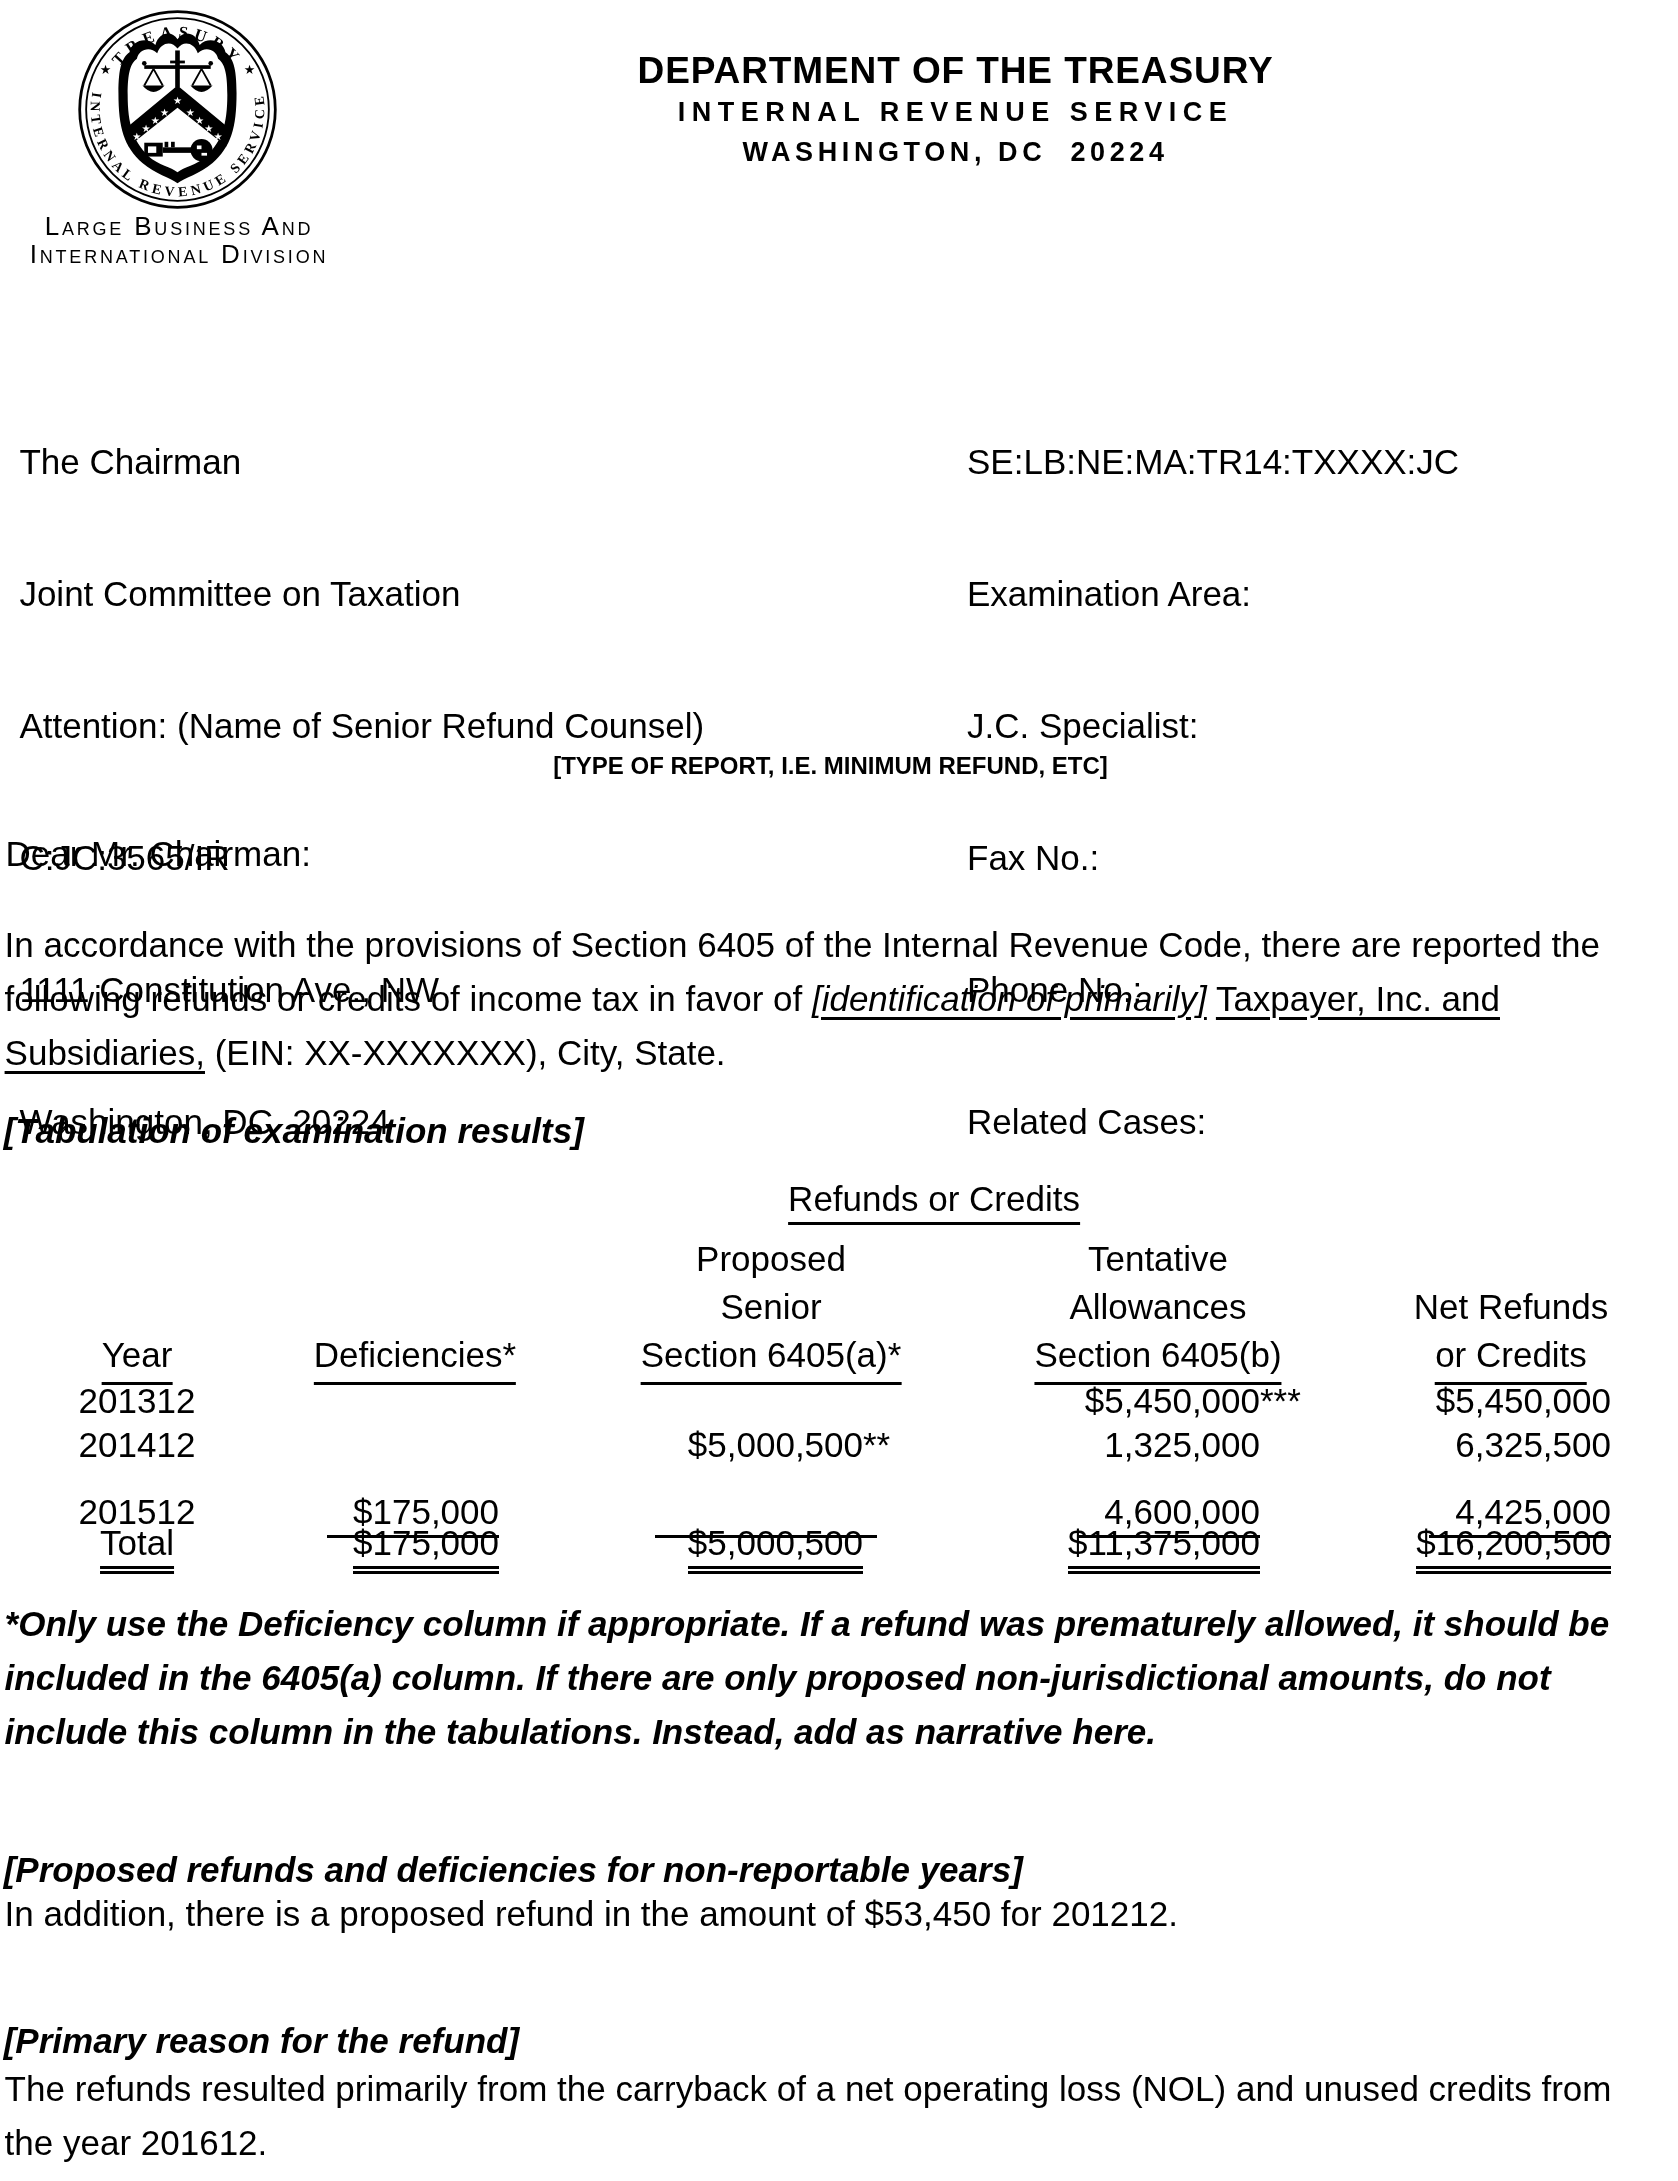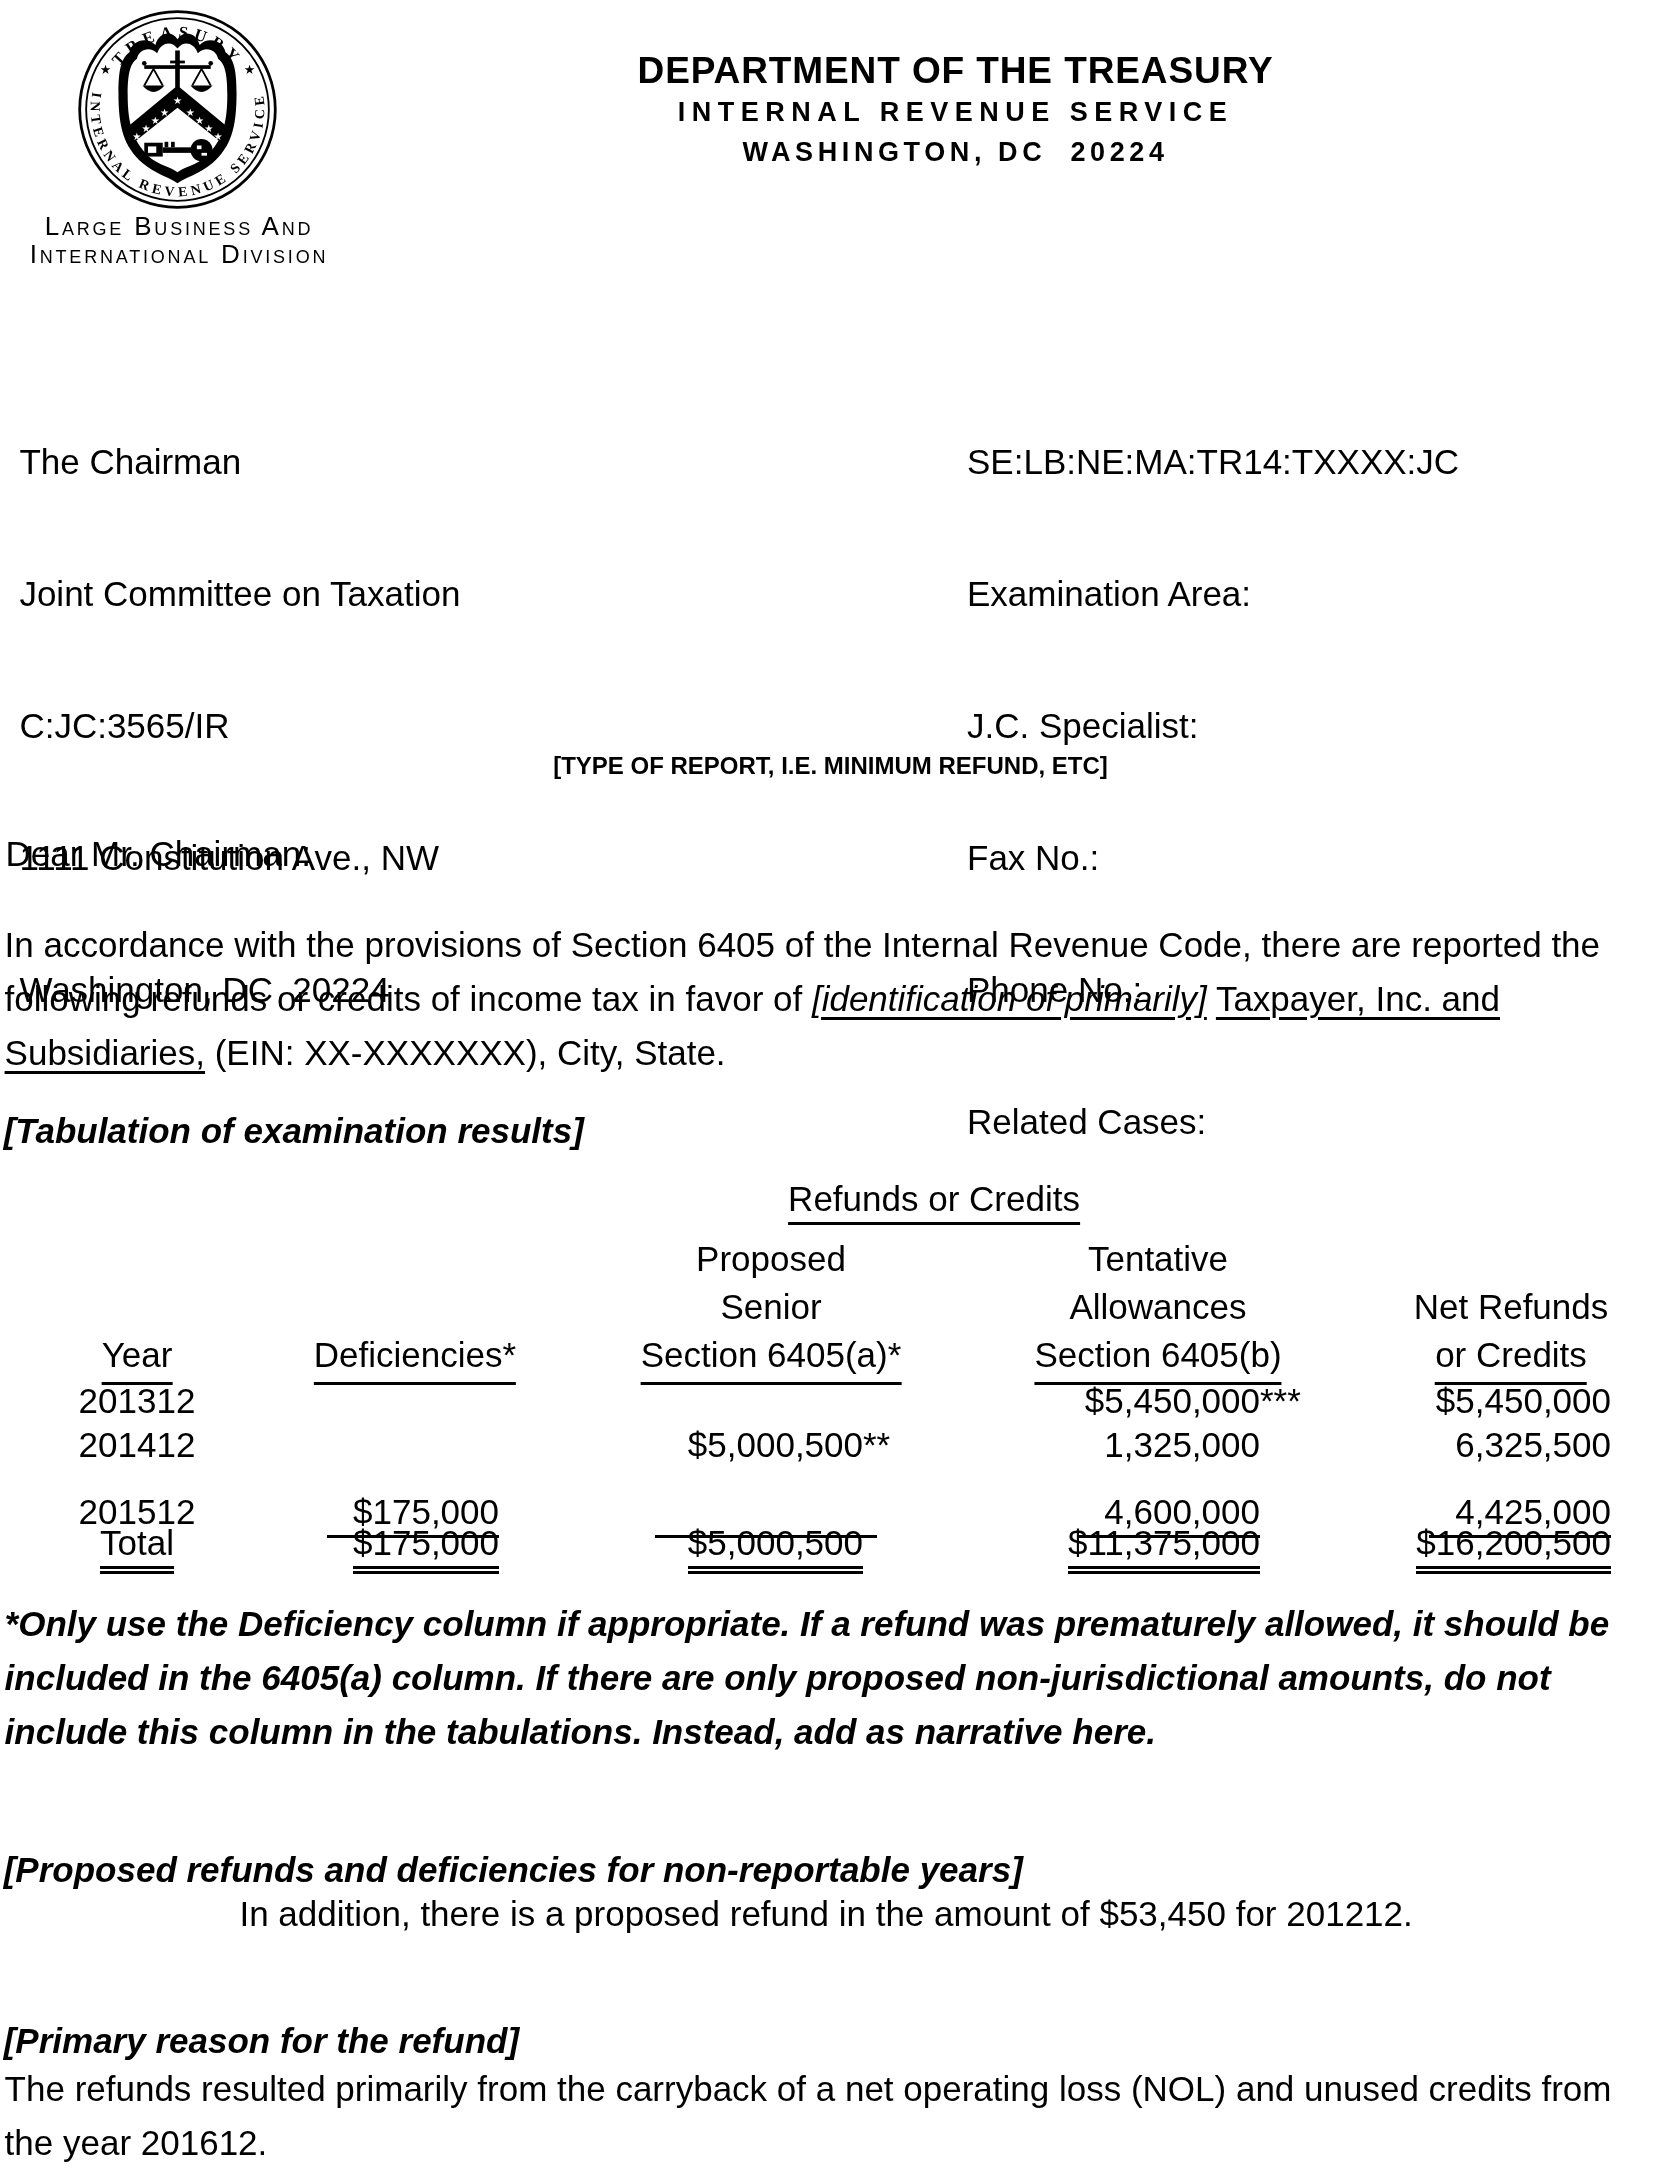--- a/index.html
+++ b/index.html
@@ -154,20 +154,21 @@
 
   <div class="dept">
     <div class="dept1">DEPARTMENT OF THE TREASURY</div>
     <div class="dept2">INTERNAL REVENUE SERVICE</div>
     <div class="dept3">WASHINGTON, DC  20224</div>
   </div>
 
   <div class="recipient">
     <div>The Chairman</div>
     <div>Joint Committee on Taxation</div>
+    <div>Attention: (Name of Senior Refund Counsel)</div>
     <div>C:JC:3565/IR</div>
     <div>1111 Constitution Ave., NW</div>
     <div>Washington, DC  20224</div>
   </div>
 
   <div class="reference">
     <div>SE:LB:NE:MA:TR14:TXXXX:JC</div>
     <div>Examination Area:</div>
     <div>J.C. Specialist:</div>
     <div>Fax No.:</div>
@@ -231,19 +232,19 @@
     <span class="cell c-year uu">Total</span>
     <span class="cell c-def uu">$175,000</span>
     <span class="cell c-prop uu">$5,000,500</span>
     <span class="cell c-tent uu">$11,375,000</span>
     <span class="cell c-net uu">$16,200,500</span>
   </div>
 
   <p class="footnote">*Only use the Deficiency column if appropriate. If a refund was prematurely allowed, it should be included in the 6405(a) column. If there are only proposed non-jurisdictional amounts, do not include this column in the tabulations. Instead, add as narrative here.</p>
 
   <div class="bheading" style="top:1850px;text-align:right;">[Proposed refunds and deficiencies for non-reportable years]</div>
-  <p class="bodypara" style="top:1887px;text-align:center;">In addition, there is a proposed refund in the amount of $53,450 for 201212.</p>
+  <p class="bodypara" style="top:1887px;">In addition, there is a proposed refund in the amount of $53,450 for 201212.</p>
 
   <div class="bheading" style="top:2021px;">[Primary reason for the refund]</div>
   <p class="bodypara" style="top:2062px;">The refunds resulted primarily from the carryback of a net operating loss (NOL) and unused credits from the year 201612.</p>
 
 </div>
 
 
 </body></html>

